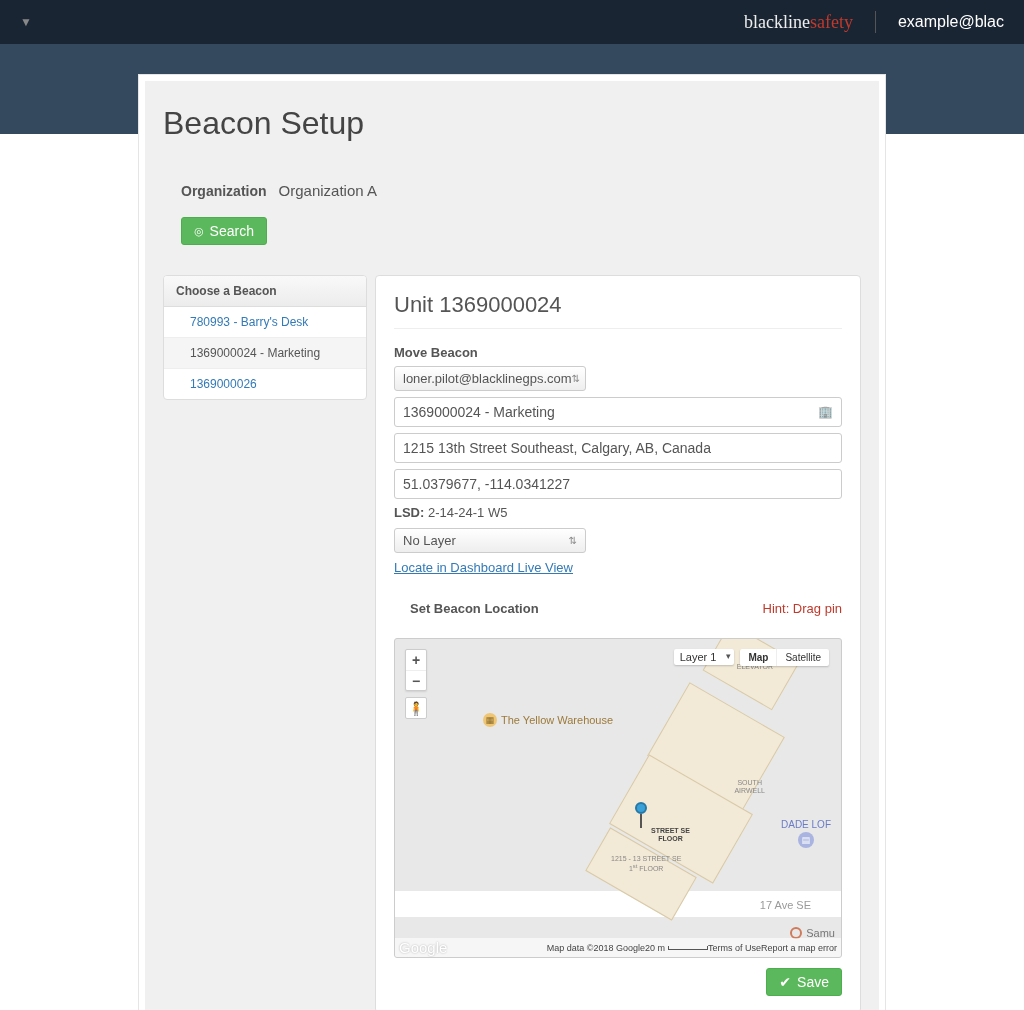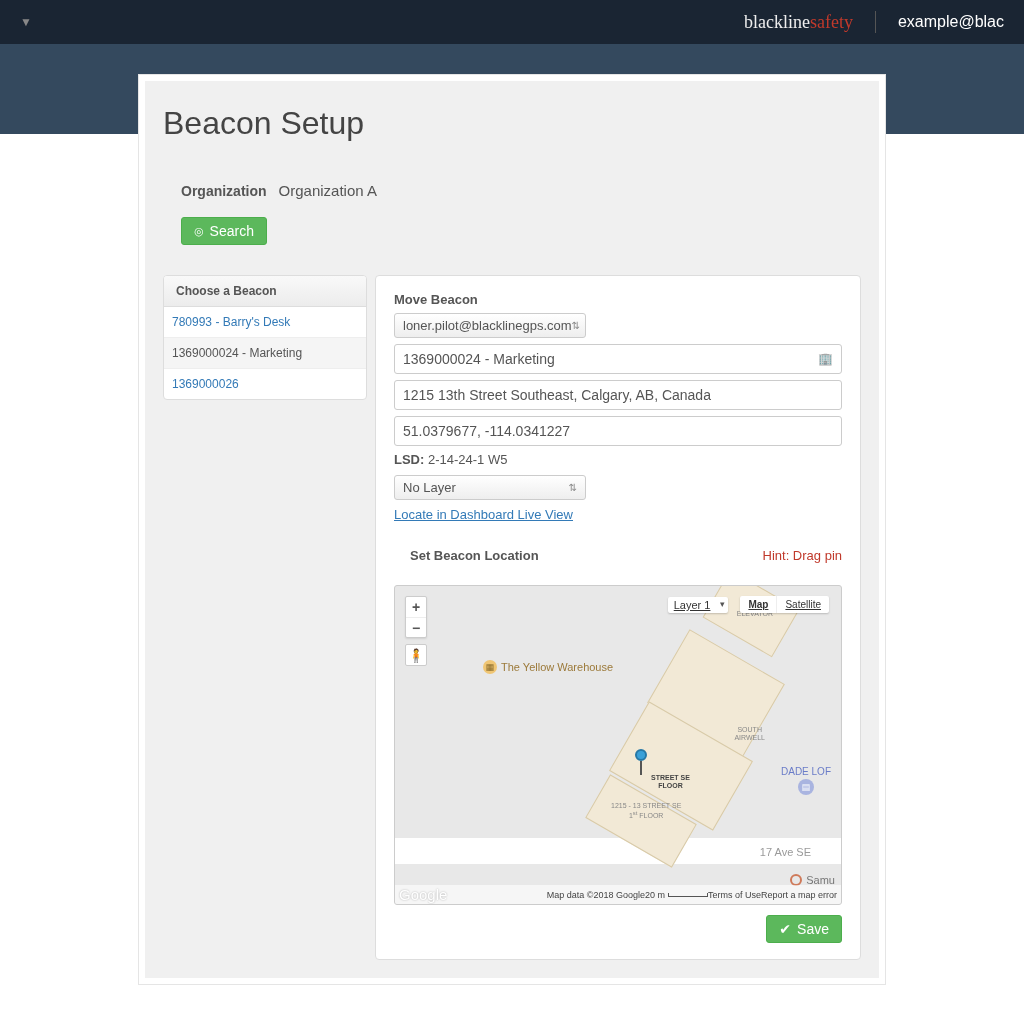--- a/index.html
+++ b/index.html
@@ -22,21 +22,21 @@
   .org-row { display:flex; align-items:center; gap: 12px; margin-bottom: 18px; padding-left: 18px;}
   .org-row .lbl { font-weight: 600; color:#555; font-size:14px; }
   .org-row .val { color:#555; font-size:15px; }
   .search-row { padding-left: 104px; margin-bottom: 12px; }
   .search-row input { width: 240px; padding: 6px 8px; border:1px solid #ccc; border-radius:3px; font-size:14px; color:#555; }
   .btn-green { background:#5cb85c; border:1px solid #4cae4c; color:#fff; padding:5px 12px; border-radius:3px; font-size:14px; cursor:pointer; display:inline-flex; align-items:center; gap:6px;}
   .btn-row { padding-left: 18px; margin-bottom: 30px; }
   .columns { display:flex; gap: 8px; align-items:flex-start; }
   .sidepanel { width: 204px; border:1px solid #ddd; border-radius:4px; background:#fff; overflow:hidden;}
   .sidepanel .hdr { background: linear-gradient(#f9f9f9,#ececec); padding:8px 12px; font-weight:600; font-size:12px; color:#555; border-bottom:1px solid #ddd;}
-  .sidepanel .item { padding:8px 8px; font-size:12px; border-bottom:1px solid #eee; color:#337ab7; cursor:pointer;}
+  .sidepanel .item { padding:8px 26px; font-size:12px; border-bottom:1px solid #eee; color:#337ab7; cursor:pointer;}
   .sidepanel .item.selected { background:#f5f5f5; color:#555; cursor:default;}
   .sidepanel .item:last-child { border-bottom:none; }
   .mainpanel { flex:1; border:1px solid #ddd; border-radius:4px; background:#fff; padding: 16px 18px; }
   .mainpanel h2 { font-size: 22px; font-weight:400; color:#555; border-bottom:1px solid #eee; padding-bottom:10px; margin-bottom:16px;}
   .sect-label { font-weight:600; font-size:13px; color:#555; margin-bottom:6px; display:block;}
   .select { width:192px; padding:4px 8px; border:1px solid #ccc; border-radius:3px; background: linear-gradient(#fff,#eee); font-size:13px; color:#555; position:relative; display:flex; justify-content:space-between; align-items:center; cursor:pointer; margin-bottom:6px;}
   .select .sel-caret { font-size:10px; color:#888; line-height:1;}
   .txt-input { width:100%; padding:6px 8px; border:1px solid #ccc; border-radius:3px; font-size:14px; color:#555; margin-bottom:6px;}
   .txt-input.withicon { display:flex; align-items:center; justify-content:space-between; }
   .txt-input.withicon .iconbox { color:#999; font-size:12px; }
@@ -44,21 +44,21 @@
   .lsd-row b { font-weight:700; }
   .link { color:#337ab7; text-decoration:underline; font-size:13px; cursor:pointer; display:inline-block; margin-bottom:10px;}
   .setloc-row { display:flex; justify-content:space-between; align-items:center; margin-bottom:6px;}
   .hint { color:#c0392b; font-size:13px;}
   .map { position:relative; border:1px solid #ccc; border-radius:3px; height:320px; background:#e8e8e8; overflow:hidden;}
   .map-ctrl { position:absolute; left:10px; top:10px; display:flex; flex-direction:column; gap:6px;}
   .zoom-box { background:#fff; border:1px solid #ccc; border-radius:2px; width:22px; box-shadow:0 1px 2px rgba(0,0,0,0.1);}
   .zoom-btn { height:20px; display:flex; align-items:center; justify-content:center; font-size:14px; font-weight:bold; color:#555; cursor:pointer;}
   .zoom-btn + .zoom-btn { border-top:1px solid #eee; }
   .peg { background:#fff; border:1px solid #ccc; border-radius:2px; width:22px; height:22px; display:flex; align-items:center; justify-content:center; font-size:13px;}
-  .map-top-ctrl { position:absolute; right:12px; top:10px; display:flex; gap:12px; align-items:flex-end;text-decoration:underline;}
+  .map-top-ctrl { position:absolute; right:12px; top:10px; display:flex; gap:6px; align-items:flex-start;}
   .layer-sel { background:#fff; padding:2px 18px 2px 6px; font-size:11px; border-radius:2px; box-shadow:0 1px 2px rgba(0,0,0,0.2); cursor:pointer; position:relative;}
   .layer-sel::after { content:"▾"; position:absolute; right:4px; font-size:9px; color:#555;}
   .maptype { display:flex; background:#fff; border-radius:2px; box-shadow:0 1px 2px rgba(0,0,0,0.2); overflow:hidden;}
   .maptype div { padding:3px 8px; font-size:10px; cursor:pointer;}
   .maptype div.on { font-weight:600; }
   .maptype div + div { border-left:1px solid #eee;}
   .map-bottom { position:absolute; left:0; right:0; bottom:0; background:rgba(255,255,255,0.6); display:flex; justify-content:space-between; align-items:center; padding:1px 4px; font-size:9px; color:#444;}
   .map-bottom .right { display:flex; align-items:flex-end;}
   .google-logo { font-family: Arial; font-size:15px; font-weight:500; color:#fff; text-shadow:0 0 2px rgba(0,0,0,0.3);}
   .map-body { position:absolute; inset:0; }
@@ -115,20 +115,21 @@
 
         <div class="columns">
           <div class="sidepanel">
             <div class="hdr">Choose a Beacon</div>
             <div class="item">780993 - Barry's Desk</div>
             <div class="item selected">1369000024 - Marketing</div>
             <div class="item">1369000026</div>
           </div>
 
           <div class="mainpanel">
+            <h2>Unit 1369000024</h2>
 
             <span class="sect-label">Move Beacon</span>
 
             <div class="select">
               <span>loner.pilot@blacklinegps.com</span>
               <span class="sel-caret">⇅</span>
             </div>
 
             <div class="txt-input withicon">
               <span>1369000024 - Marketing</span>

